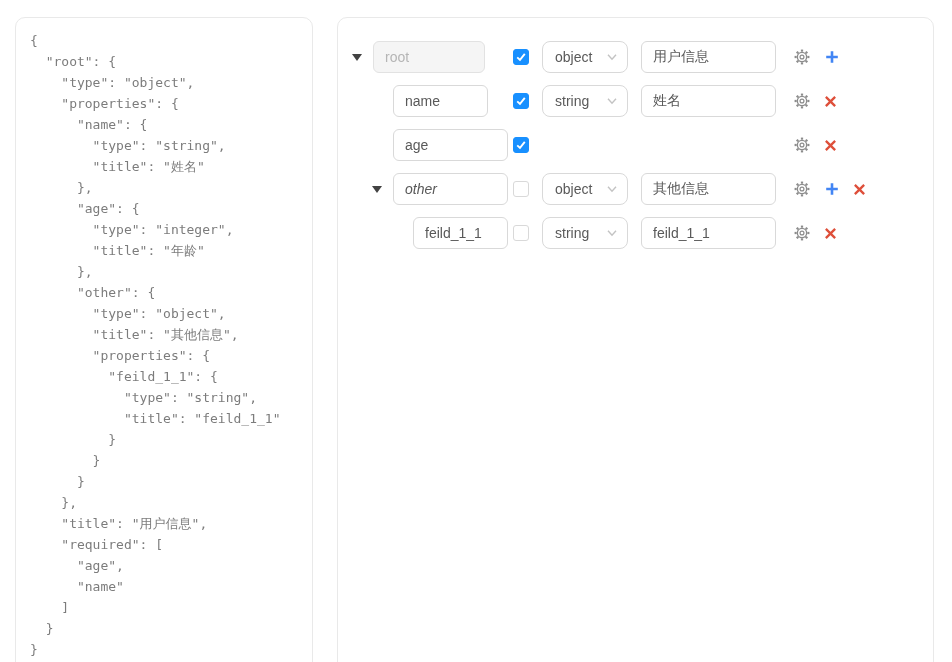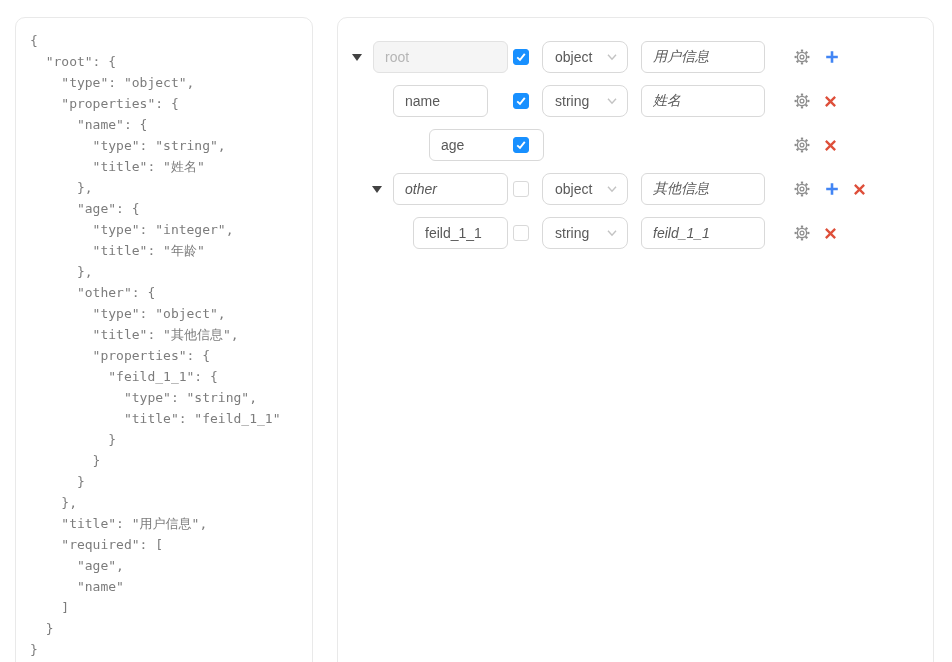--- a/index.html
+++ b/index.html
@@ -54,21 +54,21 @@
   .cb.checked { background: #1890ff; border-color: #1890ff; }
   .select {
     position: absolute; top: 0; left: 204px;
     width: 86px; height: 32px;
     border: 1px solid #d9d9d9; border-radius: 8px;
     background: #fff; cursor: pointer;
     display: flex; align-items: center; justify-content: space-between;
     padding: 0 9px 0 12px;
     font-size: 14px; color: #595959;
   }
-  .title-input { left: 303px; width: 124px; font-style: italic; }
+  .title-input { left: 303px; width: 135px; }
   .icons {
     position: absolute; top: 0; left: 455px; height: 32px;
     display: flex; align-items: center; column-gap: 13px;
   }
   .icon-btn {
     display: flex; align-items: center; justify-content: center;
     cursor: pointer;
   }
 </style>
 </head>
@@ -104,21 +104,21 @@
       "name"
     ]
   }
 }</pre>
 </div>
 
 <div class="card right-card">
   <div id="rows">
       <div class="row">
         <span class="caret" style="left: 14px;"></span>
-        <input class="field" disabled="" value="root" style="left: 35px; width: 135px;">
+        <input class="field" disabled="" value="root" style="left: 35px; width: 112px;">
         <span class="cb checked">
           <svg width="12" height="12" viewBox="0 0 14 14">
             <polyline points="2.6,7.4 5.8,10.4 11.4,3.4" fill="none" stroke="#ffffff" stroke-width="2.2"></polyline>
           </svg>
         </span>
         <div class="select">
           <span>object</span>
           <span style="display: flex;">
             <svg width="12" height="12" viewBox="0 0 12 12">
               <polyline points="2,3.8 6,8.2 10,3.8" fill="none" stroke="#c3c3c3" stroke-width="1.4"></polyline>
@@ -180,21 +180,21 @@
             </svg>
           </span>
           <span class="icon-btn">
             <svg width="13" height="13" viewBox="0 0 14 14">
               <path d="M2 2 L12 12 M12 2 L2 12" stroke="#de4f3a" stroke-width="2.5"></path>
             </svg>
           </span>
         </div>
       </div>
       <div class="row">
-        <input class="field" value="age" style="left: 55px; width: 115px; margin-left: 36px;">
+        <input class="field" value="age" style="left: 55px; width: 115px;">
         <span class="cb checked">
           <svg width="12" height="12" viewBox="0 0 14 14">
             <polyline points="2.6,7.4 5.8,10.4 11.4,3.4" fill="none" stroke="#ffffff" stroke-width="2.2"></polyline>
           </svg>
         </span>
         <div class="icons">
           <span class="icon-btn">
             <svg width="18" height="18" viewBox="-12 -12 24 24">
               <circle r="6.2" fill="none" stroke="#8c8c8c" stroke-width="1.8"></circle>
               <circle r="2.6" fill="none" stroke="#8c8c8c" stroke-width="1.6"></circle>

